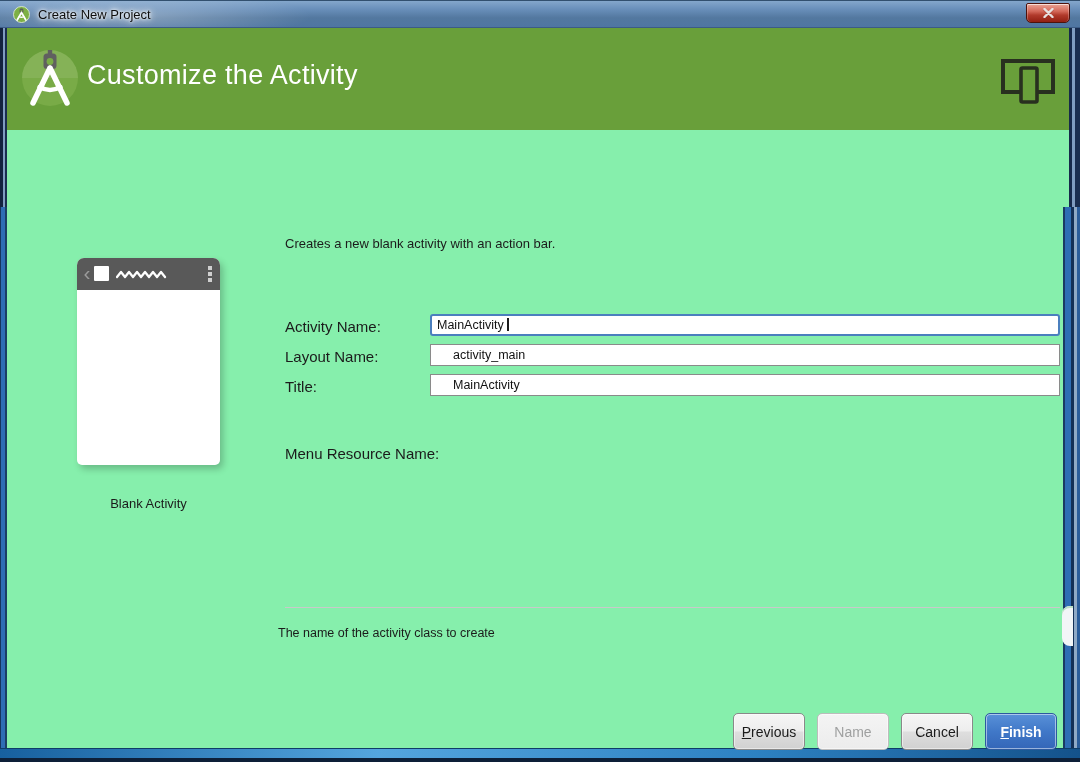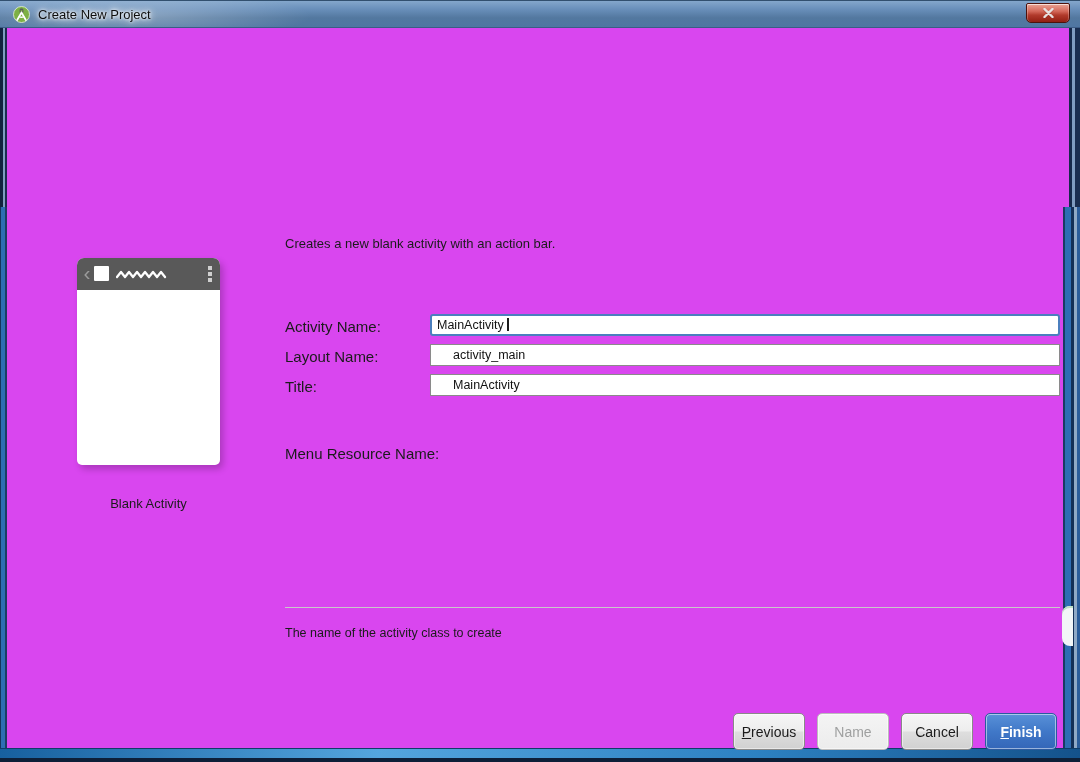--- a/index.html
+++ b/index.html
@@ -1,18 +1,18 @@
 <!DOCTYPE html>
 <html><head>
 <meta charset="utf-8">
 <style>
   * { margin:0; padding:0; box-sizing:border-box; }
   html,body { width:1080px; height:762px; overflow:hidden; }
   body { font-family:"Liberation Sans","DejaVu Sans",sans-serif; background:#0d1f38; }
-  #window { position:relative; width:1080px; height:762px; background:#d946ef;text-decoration:underline; }
+  #window { position:relative; width:1080px; height:762px; background:#86efac;text-decoration:underline; }
 
   
   .titlebar{
     position:absolute; left:0; top:0; width:1080px; height:28px;
     background:
       radial-gradient(ellipse 260px 34px at 130px 15px, rgba(255,255,255,0.30), rgba(255,255,255,0) 70%),
       linear-gradient(180deg,#84a7cc 0%, #6a90bb 30%, #53789f 65%, #4f76a2 100%);
     border-top:1px solid #32506f; border-bottom:1px solid #3c5c86;
   }
   .titlebar-icon{ position:absolute; left:13px; top:5px; width:17px; height:17px; }
@@ -84,21 +84,21 @@
     font-family:"Liberation Sans","DejaVu Sans",sans-serif; font-size:12.5px; color:#111;
     background:#fff; border:1px solid #8a8a8a; padding:0 22px; outline:none;
   }
   .frm-input.focused{ border:2px solid #4b7fbe; border-radius:3px; padding:0 5px; }
   .text-caret{ position:absolute; left:507px; top:318px; width:1.5px; height:13px; background:#1a1a1a; }
   .row0{ top:314px; } .row0l{ top:318px; }
   .row1{ top:344px; } .row1l{ top:348px; }
   .row2{ top:374px; } .row2l{ top:378px; }
   .row3{ top:404px; } .row3l{ top:408px;margin-top:37px; }
   .form-divider{ position:absolute; left:285px; top:607px; width:775px; height:1px; background:#c9c9c9; }
-  .help-text{ position:absolute; left:285px; top:626px; font-size:12.5px; color:#1b1b1b; }
+  .help-text{ position:absolute; left:278px; top:626px; font-size:12.5px; color:#1b1b1b; }
 
   
   .dlg-btn{
     position:absolute; top:713px; width:72px; height:37px; border-radius:5px;
     font-family:"Liberation Sans","DejaVu Sans",sans-serif; font-size:14px; color:#1a1a1a;
     background:linear-gradient(180deg,#f6f6f6 0%,#ededed 48%,#dedede 52%,#d1d1d1 100%);
     border:1px solid #898989; cursor:pointer;
     box-shadow:0 0 0 1px rgba(255,255,255,.5) inset;
   }
   #btn-previous{ left:733px; }
@@ -126,20 +126,36 @@
     </svg>
     <span class="titlebar-title">Create New Project</span>
     <div class="close-btn">
       <svg width="11" height="10" viewBox="0 0 11 10">
         <path d="M1.5 1 L9.5 9 M9.5 1 L1.5 9" stroke="#ffffff" stroke-width="2.4" stroke-linecap="round"></path>
         <path d="M1.5 1 L9.5 9 M9.5 1 L1.5 9" stroke="rgba(60,10,5,0.35)" stroke-width="3.4" stroke-linecap="round" transform="translate(0,0.8)" opacity="0.35"></path>
       </svg>
     </div>
   </div>
 
+  <div class="wizard-header">
+    <svg class="as-logo" viewBox="-29 -29 58 58">
+      <circle cx="0" cy="0" r="28" fill="#79ab47"></circle>
+      <path d="M-28 0 A28 28 0 0 1 28 0 L -28 0 Z" fill="rgba(255,255,255,0.09)"></path>
+      <rect x="-2.2" y="-28" width="4.4" height="5" fill="#606060"></rect>
+      <rect x="-6.5" y="-24.5" width="13" height="15.5" rx="3.5" fill="#606060"></rect>
+      <circle cx="0" cy="-16.5" r="3.4" fill="#79ab47"></circle>
+      <path d="M0 -10 L-17 25 M0 -10 L17 25" stroke="#ffffff" stroke-width="5.5" stroke-linecap="round" fill="none"></path>
+      <path d="M-10.5 9 Q0 15 10.5 9" stroke="#ffffff" stroke-width="4.5" fill="none" stroke-linecap="round"></path>
+    </svg>
+    <span class="wizard-title">Customize the Activity</span>
+    <svg class="device-icon" viewBox="0 0 56 46">
+      <rect x="2" y="2" width="50" height="31" fill="none" stroke="#28301f" stroke-width="4"></rect>
+      <rect x="20" y="9" width="16" height="34" rx="1.5" fill="#699f3a" stroke="#28301f" stroke-width="3.6"></rect>
+    </svg>
+  </div>
 
   <div class="b-left-top"></div>
   <div class="b-left-bot"></div>
   <div class="b-right-top"></div>
   <div class="b-right-bot"></div>
   <div class="edge-artifact"></div>
   <div class="b-bottom"></div>
   <div class="b-bottom-dark"></div>
 
   <div class="thumb-card">

